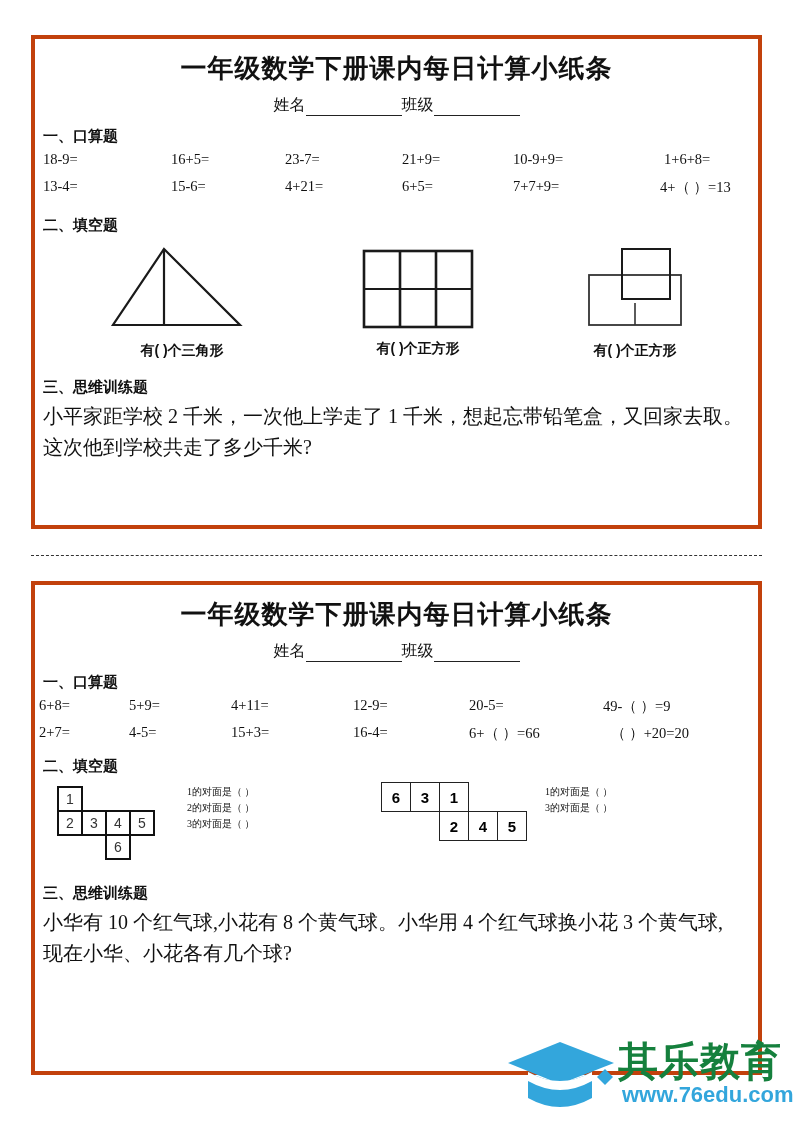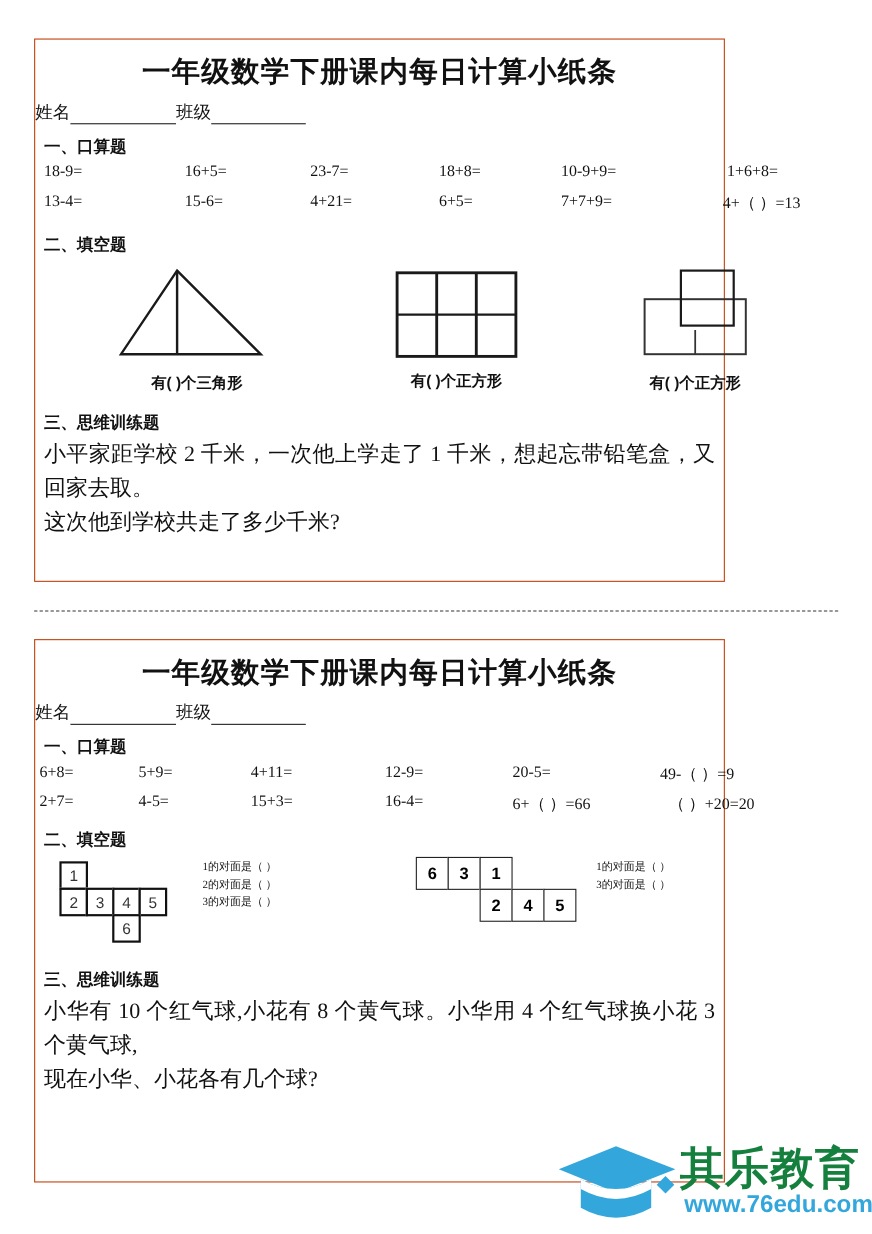--- a/index.html
+++ b/index.html
@@ -20,22 +20,22 @@
     position: absolute;
     left: 0; top: 0;
     width: 793px;
     height: 1122px;
   }
 
   
   .sheet {
     position: absolute;
     left: 31px;
-    width: 628px;
-    border: 1px solid #c2410c;
+    width: 731px;
+    border: 4px solid #c2410c;
     box-sizing: border-box;
     background: #fff;
   }
   .sheet-1 { top: 35px;  height: 494px; }
   .sheet-2 { top: 581px; height: 494px; }
 
   .sheet-inner {
     position: relative;
     width: 100%;
     height: 100%;
@@ -55,21 +55,21 @@
   .title {
     text-align: center;
     font-size: 26px;
     font-weight: bold;
     letter-spacing: 1px;
     margin-top: 12px;
     font-family: "Liberation Serif", "DejaVu Serif", serif;
     white-space: nowrap;
   }
   .namerow {
-    text-align: left;
+    text-align: center;
     font-size: 16px;
     margin-top: 9px;
     white-space: nowrap;
   }
   .namerow .blank {
     display: inline-block;
     border-bottom: 1px solid #222;
     vertical-align: bottom;
   }
   .blank-name  { width: 96px; }
@@ -201,21 +201,21 @@
         <span>姓名</span><span class="blank blank-name"></span><span>班级</span><span class="blank blank-class"></span>
       </div>
 
       <div class="section-head">一、口算题</div>
 
       <div style="position:relative;margin-top:5px;">
         <div class="calc-row">
           <span class="calc-item" style="left:8px;">18-9=</span>
           <span class="calc-item" style="left:136px;">16+5=</span>
           <span class="calc-item" style="left:250px;">23-7=</span>
-          <span class="calc-item" style="left:367px;">18+8=</span>
+          <span class="calc-item" style="left:367px;">21+9=</span>
           <span class="calc-item" style="left:478px;">10-9+9=</span>
           <span class="calc-item" style="left:629px;">1+6+8=</span>
         </div>
         <div class="calc-row">
           <span class="calc-item" style="left:8px;">13-4=</span>
           <span class="calc-item" style="left:136px;">15-6=</span>
           <span class="calc-item" style="left:250px;">4+21=</span>
           <span class="calc-item" style="left:367px;">6+5=</span>
           <span class="calc-item" style="left:478px;">7+7+9=</span>
           <span class="calc-item" style="left:625px;">4+（ ）=13</span>

